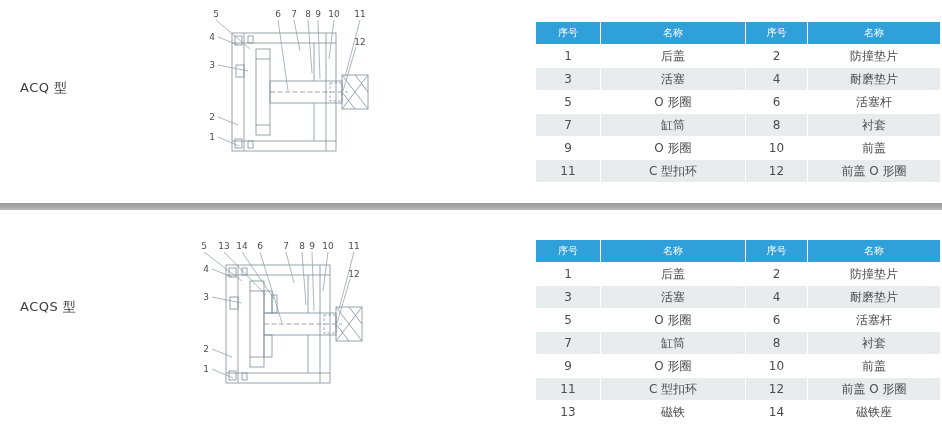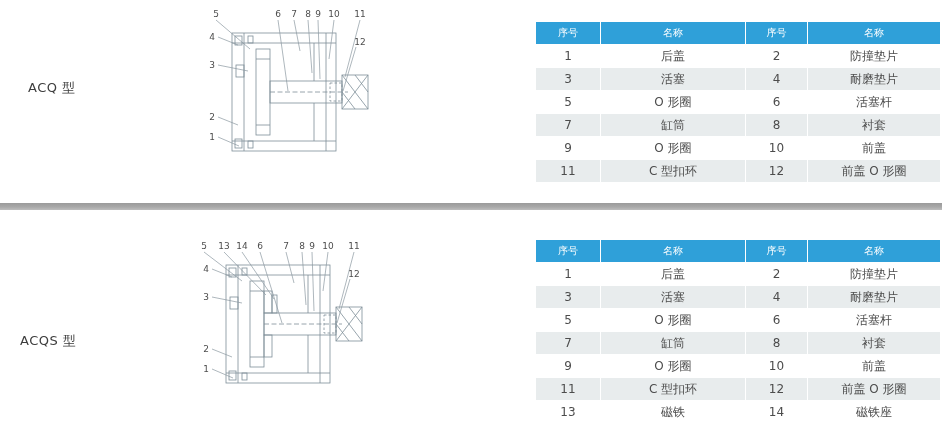--- a/index.html
+++ b/index.html
@@ -1,21 +1,21 @@
 <!DOCTYPE html>
 <html><head>
 <meta charset="utf-8">
 <style>
   * { margin:0; padding:0; box-sizing:border-box; }
   body { background:#fff; font-family:"DejaVu Sans","Liberation Sans",sans-serif; }
   .page { position:relative; width:942px; height:426px; background:#fff; overflow:hidden; }
 
   .section-label { position:absolute; font-size:13px; color:#3d3d3d; letter-spacing:0.5px; }
-  .label-acq  { left:28px; top:79px; }
-  .label-acqs { left:20px; top:332px; }
+  .label-acq  { left:20px; top:79px; }
+  .label-acqs { left:20px; top:298px; }
 
   .diagram { position:absolute; }
   .diag-acq  { left:202px; top:3px; }
   .diag-acqs { left:196px; top:235px; }
 
   .divider { position:absolute; left:0; top:203px; width:942px; height:7px;
              background:linear-gradient(180deg,#9a9a9a 0%,#a8a8a8 55%,#bdbdbd 100%); }
 
   .parts-table { position:absolute; border-collapse:collapse; table-layout:fixed;
                  width:405px; font-size:12px; color:#4c4c4c; }

